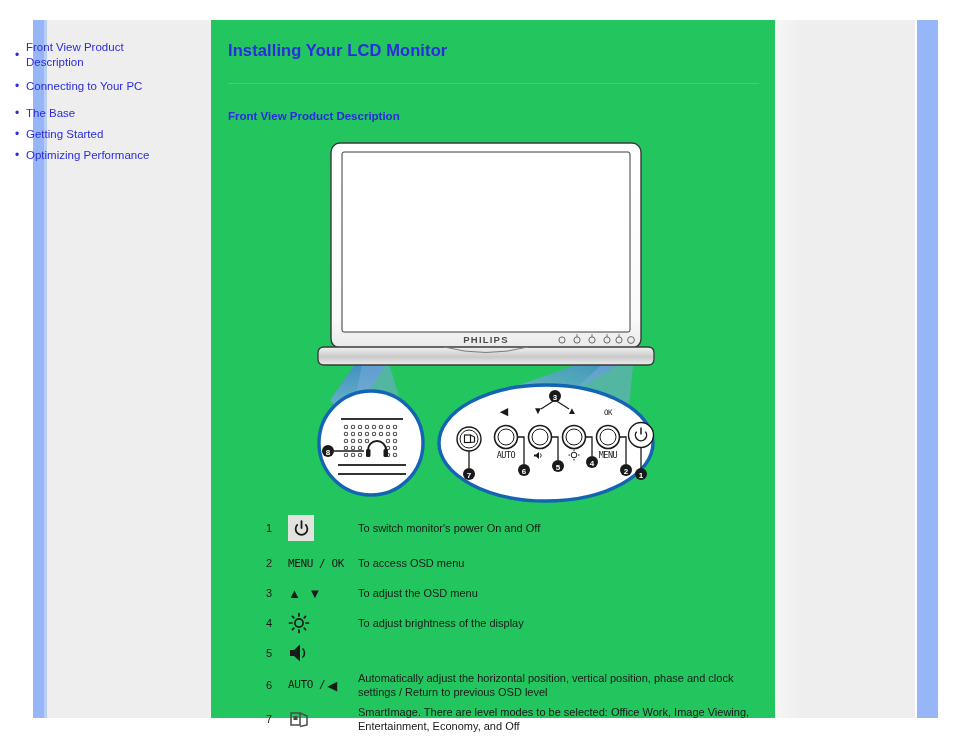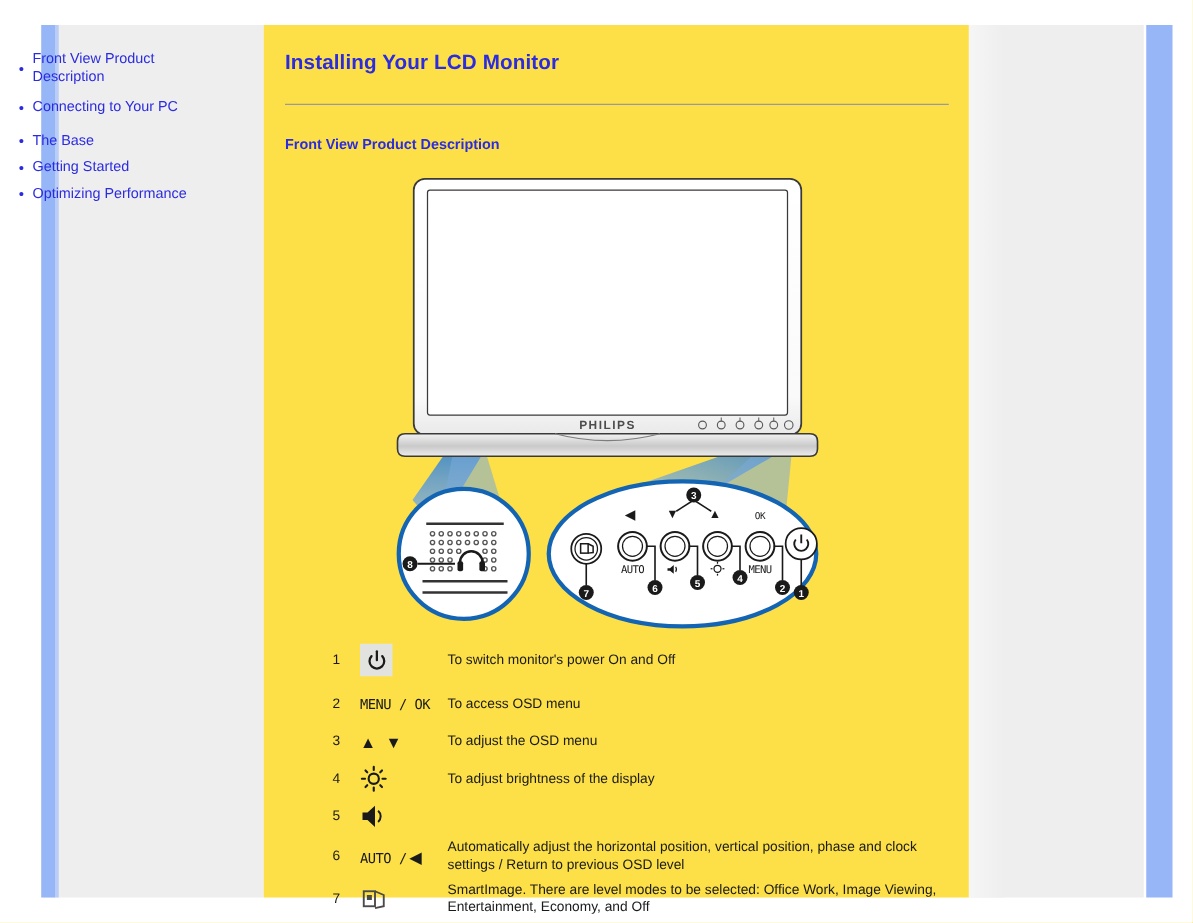--- a/index.html
+++ b/index.html
@@ -109,21 +109,21 @@
     background: #97b6f8;
   }
 
   
   #content {
     position: absolute;
     left: 211px;
     top: 20px;
     width: 564px;
     height: 698px;
-    background: #fde047;
+    background: #22c55e;
   }
   #page-title {
     position: absolute;
     left: 17px;
     top: 21px;
     font-size: 16.5px;
     font-weight: bold;
     color: #2b2be0;
     letter-spacing: 0.1px;
   }
@@ -171,21 +171,21 @@
     width: 22px;
     flex: 0 0 22px;
     font-size: 11px;
     color: #1a1a1a;
     text-align: left;
   }
   .legend-icon {
     width: 70px;
     flex: 0 0 70px;
     display: flex;
-    align-items: flex-end;
+    align-items: flex-start;
     justify-content: flex-start;
     color: #1a1a1a;
   }
   .legend-text {
     font-size: 11px;
     line-height: 14px;
     color: #1a1a1a;
     flex: 1 1 auto;
   }
   .ico-power-box {

